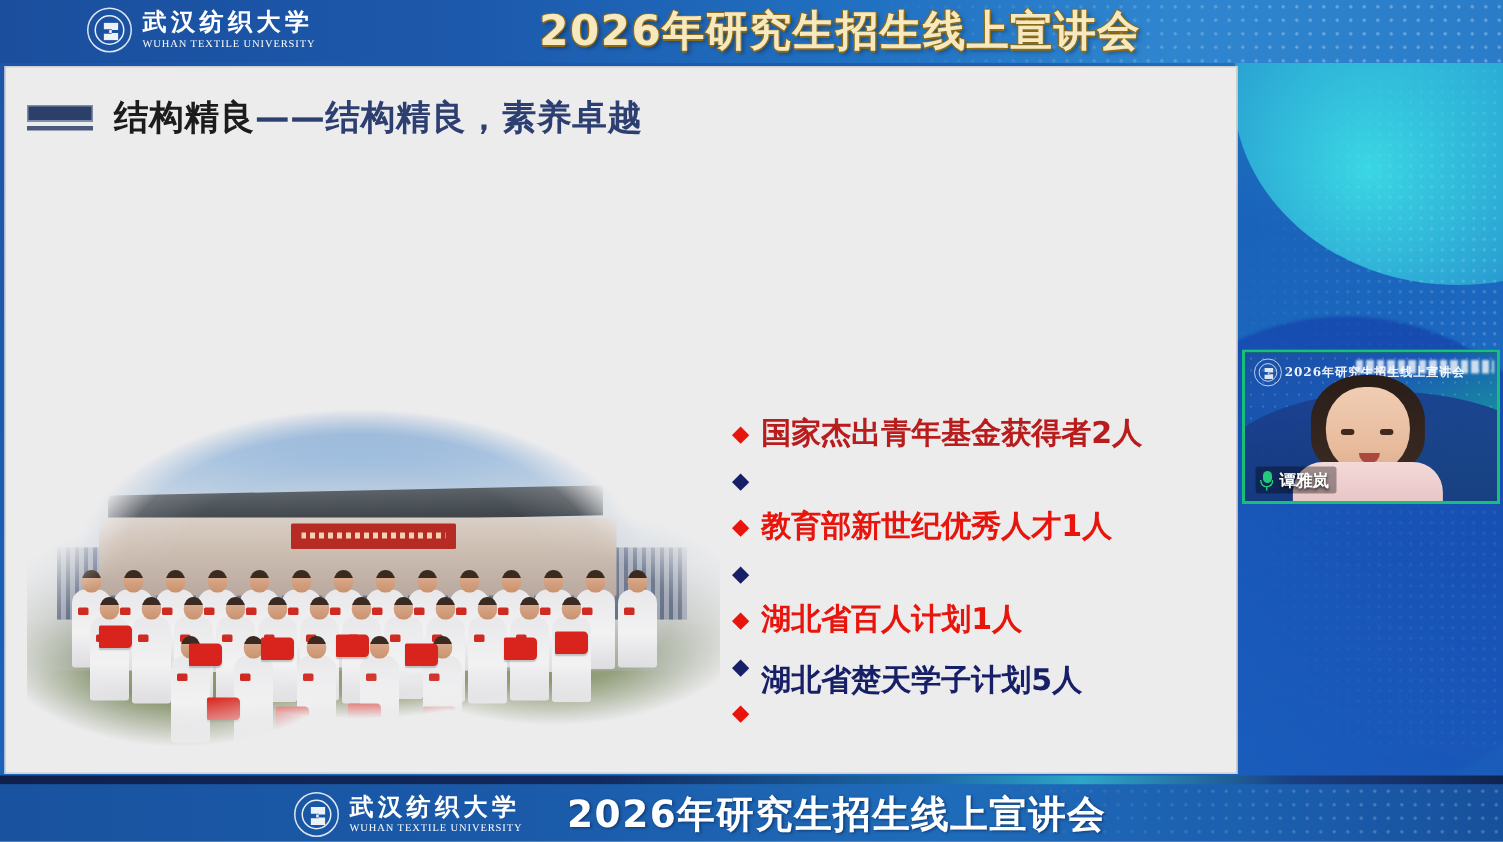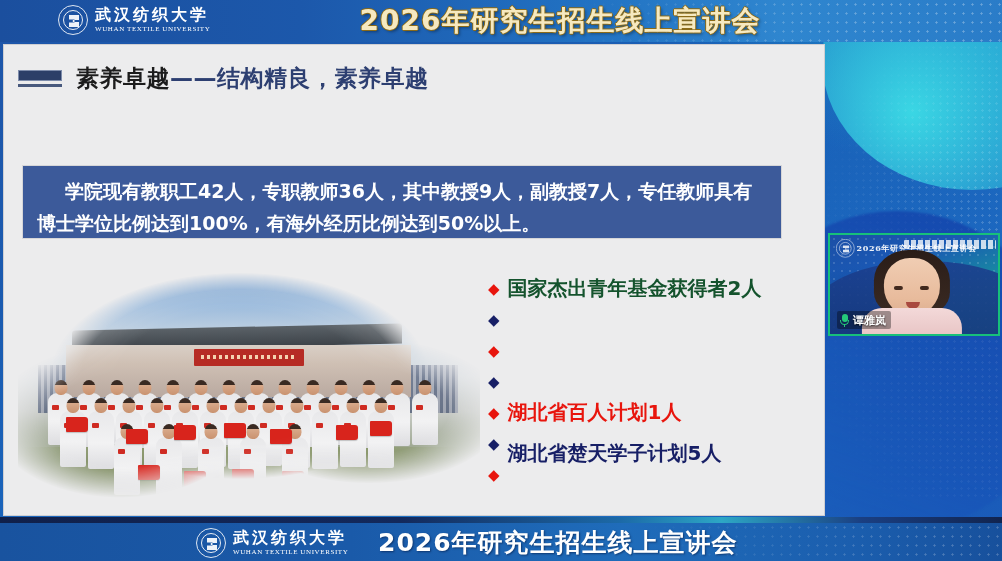--- a/index.html
+++ b/index.html
@@ -305,27 +305,24 @@
 </div>
 
 <div id="slide">
 
   <div id="slide-head">
     <div id="head-mark">
       <div class="bar1"></div>
         <div class="bar2"></div>
     </div>
     <div id="head-text">
-      <span class="k">素养卓越</span><span class="v">——结构精良，素养卓越</span>
-    </div>
-  </div>
-
-  <div id="info-box">
-    <p>学院现有教职工42人，专职教师36人，其中教授9人，副教授7人，专任教师具有博士学位比例达到100%，有海外经历比例达到50%以上。</p>
-  </div>
+      <span class="k">结构精良</span><span class="v">——结构精良，素养卓越</span>
+    </div>
+  </div>
+
 
   <div id="photo">
     <div id="photo-inner">
       <div id="ph-crowd"></div>
       <div id="ph-roof"></div>
       <div id="ph-stand"></div>
       <div id="ph-banner"></div>
       <div id="ph-grass"></div>
 
       <div class="ph-row" style="left:30px; top:128px;">
@@ -376,27 +373,28 @@
       <div class="flag" style="left:120px; top:200px;"></div>
       <div class="flag" style="left:166px; top:206px;"></div>
       <div class="flag" style="left:214px; top:204px;"></div>
       <div class="flag" style="left:264px; top:206px;"></div>
     </div>
   </div>
 
   <div id="bullets">
     <div class="bullet red">
         <span class="dia" style="color: rgb(232, 21, 13);">◆</span>
-        <span class="btxt" style="color: #14532d;">国家杰出青年基金获得者2人</span>
+        <span class="btxt" style="color: #b91c1c;">国家杰出青年基金获得者2人</span>
       </div>
     <div class="bullet blue">
         <span class="dia" style="color: rgb(23, 31, 102);">◆</span>
       </div>
     <div class="bullet red">
         <span class="dia" style="color: rgb(232, 21, 13);">◆</span>
+        <span class="btxt" style="color: rgb(232, 21, 13);">教育部新世纪优秀人才1人</span>
       </div>
     <div class="bullet blue">
         <span class="dia" style="color: rgb(23, 31, 102);">◆</span>
       </div>
     <div class="bullet red">
         <span class="dia" style="color: rgb(232, 21, 13);">◆</span>
         <span class="btxt" style="color: rgb(232, 21, 13); text-align: right;">湖北省百人计划1人</span>
       </div>
     <div class="bullet blue">
         <span class="dia" style="color: rgb(23, 31, 102);">◆</span>

